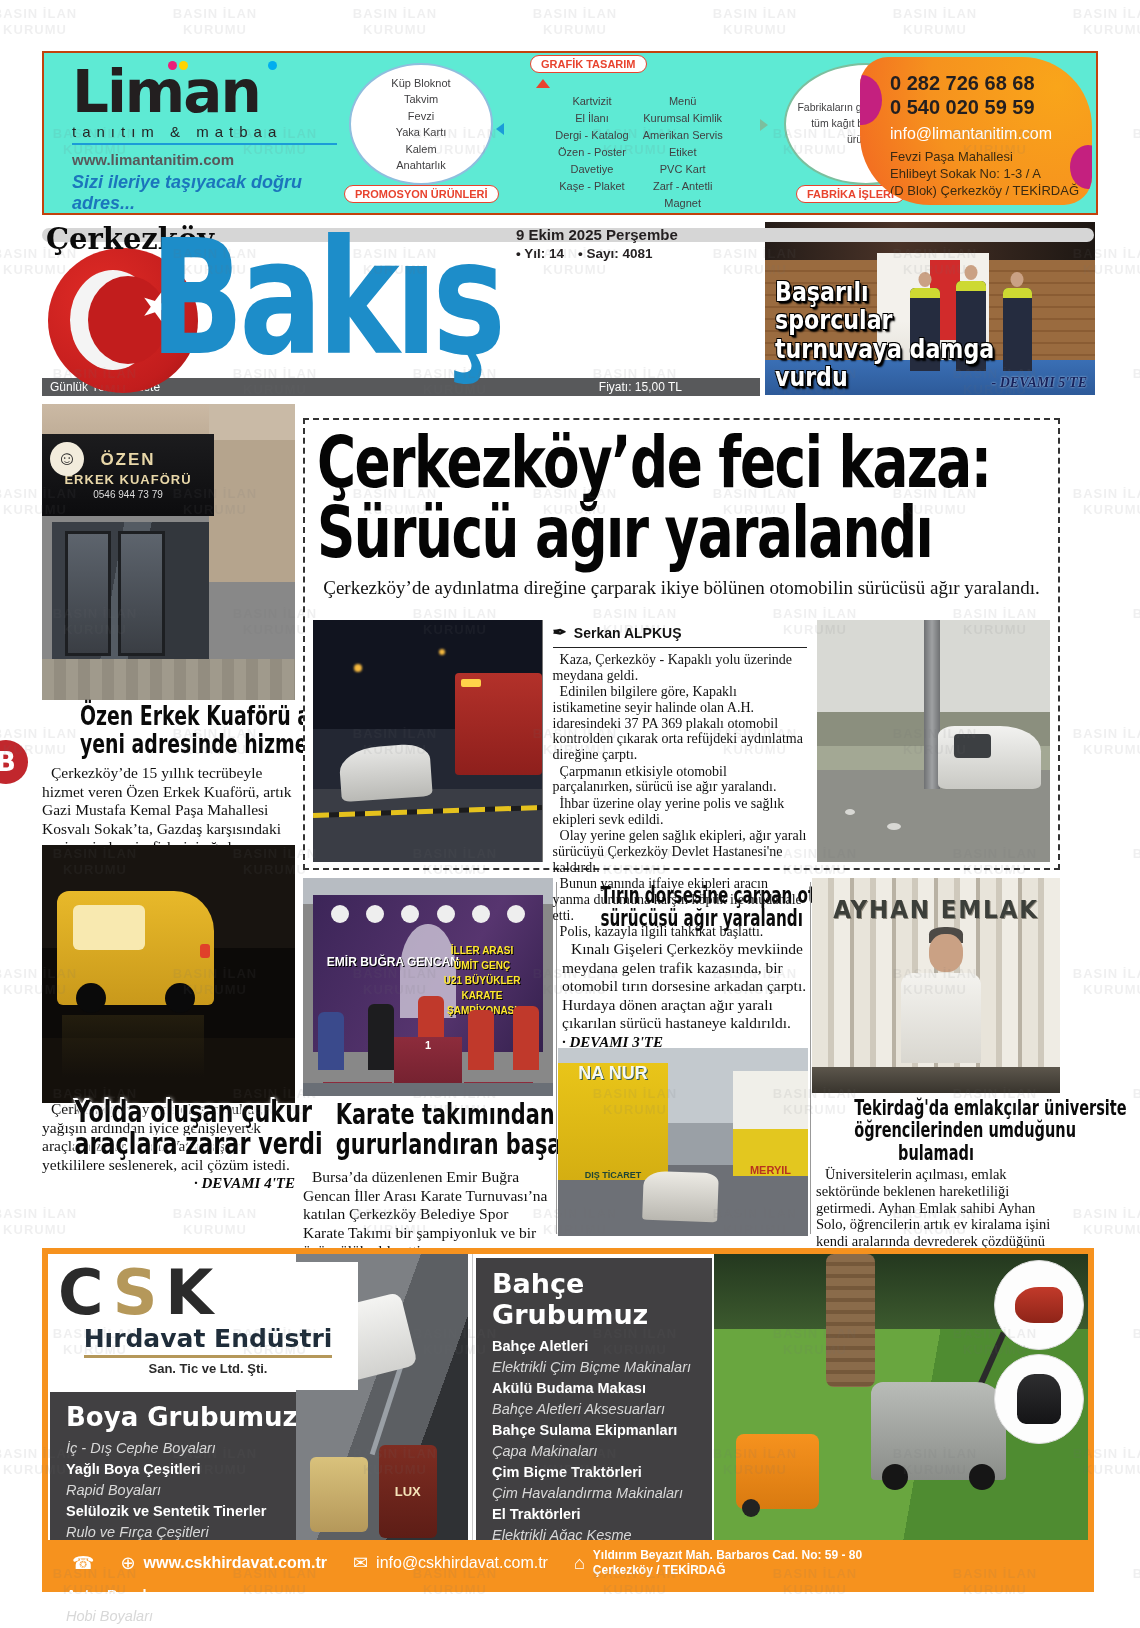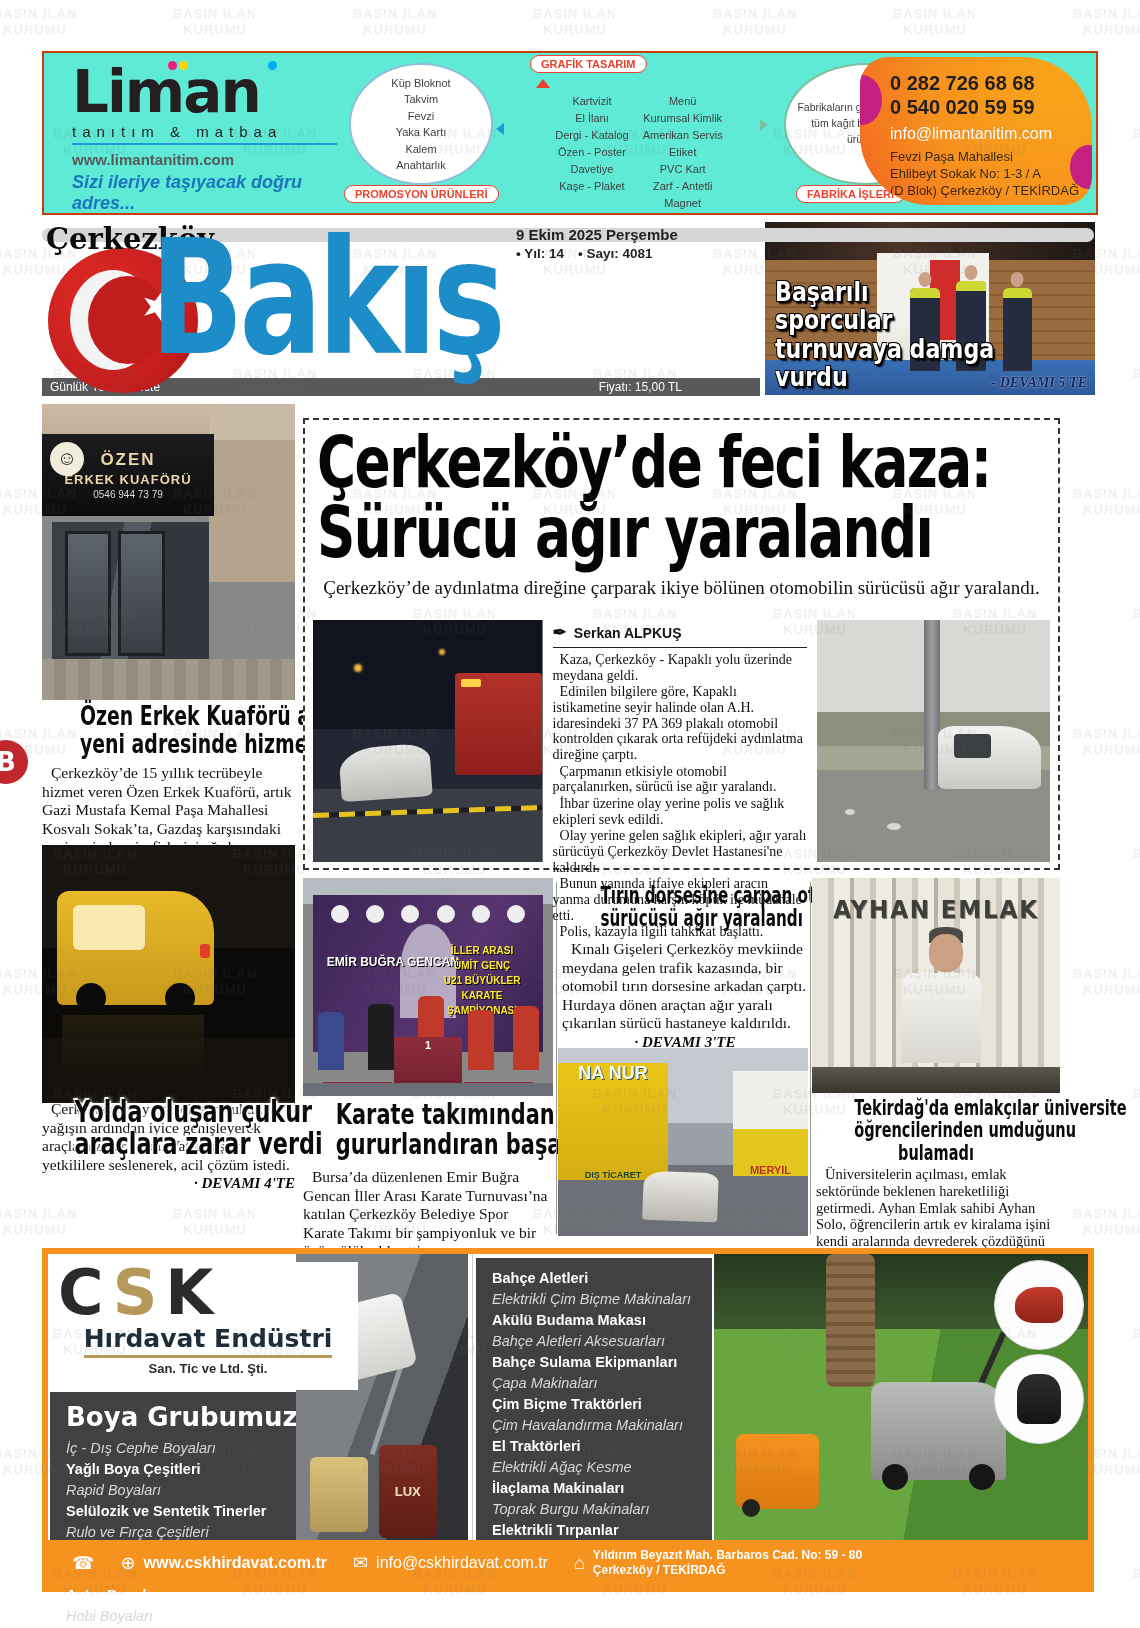--- a/index.html
+++ b/index.html
@@ -453,21 +453,21 @@
   <div class="devami" style="text-align:center;">· DEVAMI 2'TE</div>
 </div>
 
 <div class="abs vrule" style="left:556px;top:882px;height:352px;"></div>
 <div class="abs hl-c" style="left:558px;top:884px;width:250px;font-size:23px;--sx:.66;">
   <div>Tırın dorsesine çarpan otomobil</div>
   <div>sürücüsü ağır yaralandı</div>
 </div>
 <div class="abs story-body" style="left:562px;top:940px;width:246px;font-size:15.5px;line-height:1.2;">
   <div class="ind">Kınalı Gişeleri Çerkezköy mevkiinde meydana gelen trafik kazasında, bir otomobil tırın dorsesine arkadan çarptı. Hurdaya dönen araçtan ağır yaralı çıkarılan sürücü hastaneye kaldırıldı.</div>
-  <div class="devami" style="text-align:center;text-decoration:underline;">· DEVAMI 3'TE</div>
+  <div class="devami" style="text-align:left;text-decoration:underline;">· DEVAMI 3'TE</div>
 </div>
 <div id="ph-truck" class="photo">
   <div class="layer tk-sky"></div>
   <div class="layer tk-c1">
     <span class="t1">NA NUR</span>
     <span class="t2">DIŞ TİCARET</span>
   </div>
   <div class="layer tk-c2">
     <span>MERYIL</span>
   </div>
@@ -526,20 +526,21 @@
     <div class="layer pa-roller"></div>
     <div class="layer pa-can1"></div>
     <div class="layer pa-can2">
         <span>LUX</span>
       </div>
   </div>
 
   <div class="abs vrule" style="left:424px;top:0;height:290px;background:#c9c9c9;"></div>
 
   <div class="abs dark-panel" style="left:428px;top:4px;width:236px;height:286px;">
+    <div class="panel-title" style="font-size:27px;">Bahçe Grubumuz</div>
     <div id="bahce-list" class="plist" style="font-size:12.5px;">
         <div>Bahçe Aletleri</div>
         <div>Elektrikli Çim Biçme Makinaları</div>
         <div>Akülü Budama Makası</div>
         <div>Bahçe Aletleri Aksesuarları</div>
         <div>Bahçe Sulama Ekipmanları</div>
         <div>Çapa Makinaları</div>
         <div>Çim Biçme Traktörleri</div>
         <div>Çim Havalandırma Makinaları</div>
         <div>El Traktörleri</div>

